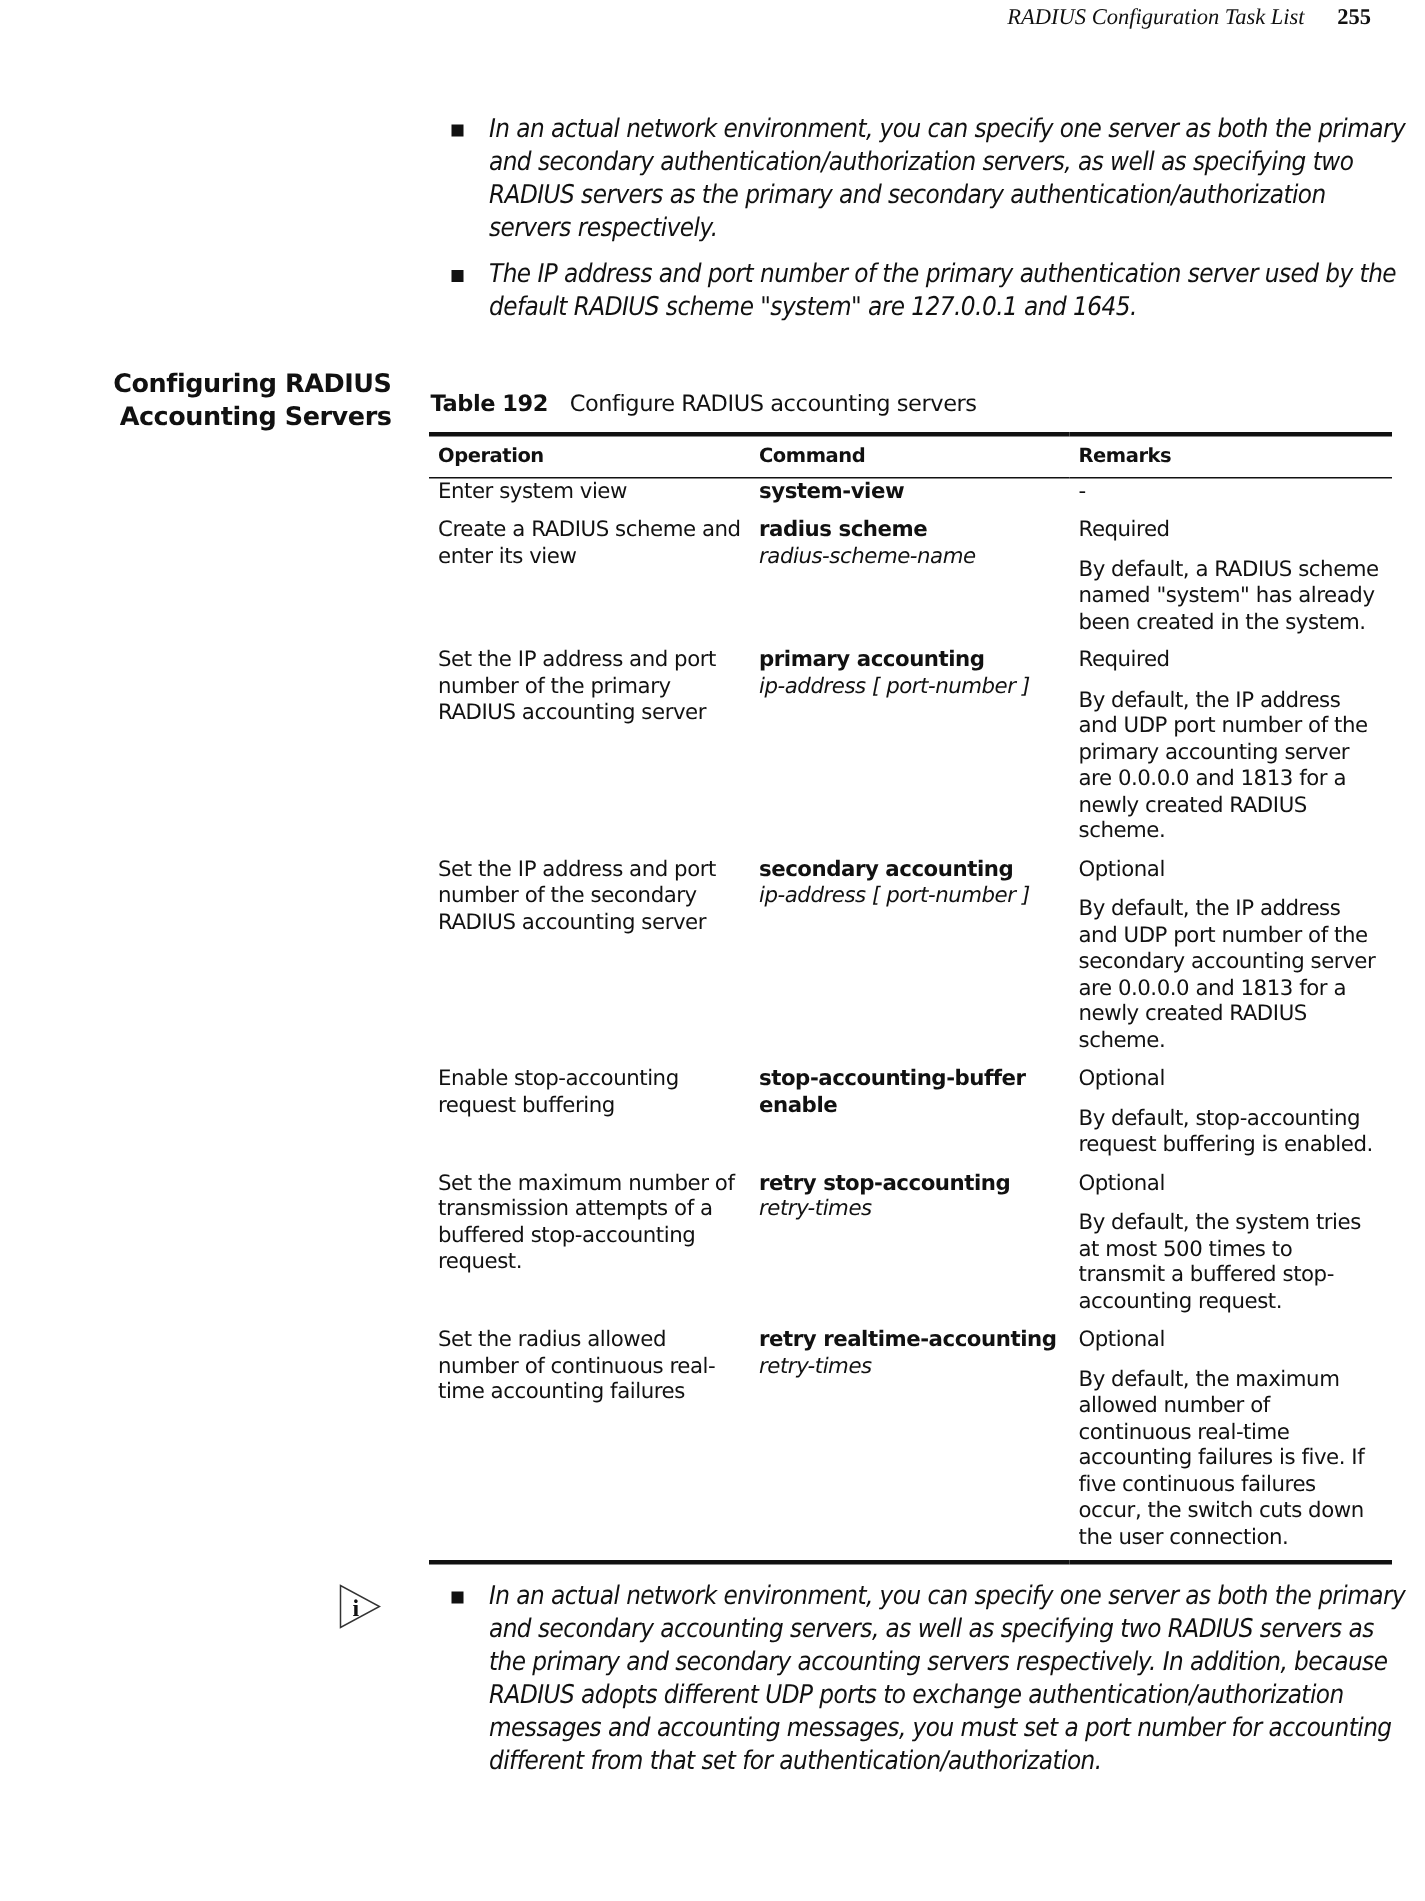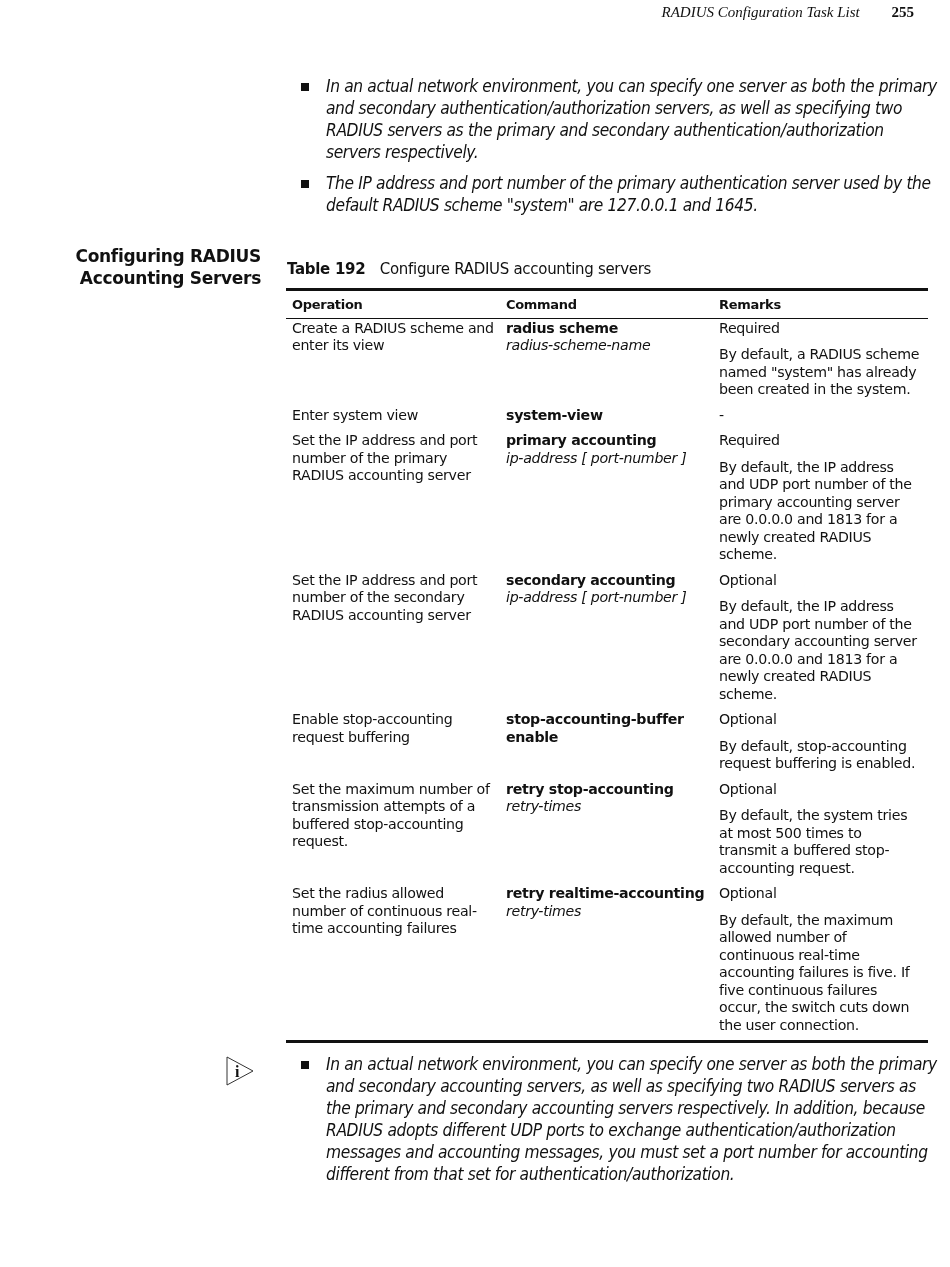--- a/index.html
+++ b/index.html
@@ -1,19 +1,19 @@
 <!DOCTYPE html>
 <html><head>
 <meta charset="utf-8">
 <style>
   html, body { margin: 0; padding: 0; background: #ffffff; }
   body { width: 950px; height: 1267px; position: relative; overflow: hidden; color: #111; font-family: "DejaVu Sans", sans-serif; }
   .running-header { position: absolute; top: 4px; right: 36px; font-family: "Liberation Serif", serif; font-size: 15px; }
   .running-header .title { font-style: italic; }
-  .running-header .page { font-weight: bold; margin-left: 28px; }
+  .running-header .page { font-weight: bold; margin-left: 18px; }
 
   .bullets { position: absolute; left: 300px; width: 640px; margin: 0; padding: 0; list-style: none; }
   .bullets li { position: relative; padding-left: 26px; font-style: italic; font-size: 17.2px; line-height: 22px; letter-spacing: -0.35px; margin-bottom: 9px; font-family: "DejaVu Sans", sans-serif; font-stretch: condensed; }
   .bullets li .sq { position: absolute; left: 1px; top: 8px; width: 8px; height: 8px; background: #111; }
   .bullets.top { top: 75px; }
   .bullets.bottom { top: 1053px; }
 
   .section-heading { position: absolute; right: 689px; top: 245px; text-align: right; font-weight: bold; font-size: 17px; line-height: 22px; letter-spacing: -0.3px; }
 
   .caption { position: absolute; left: 287px; top: 260px; font-size: 15px; letter-spacing: -0.3px; }
@@ -61,34 +61,34 @@
 <table class="cfg">
   <thead>
     <tr>
       <th class="col-op">Operation</th>
       <th class="col-cmd">Command</th>
       <th>Remarks</th>
     </tr>
   </thead>
   <tbody>
     <tr>
-      <td>Create a RADIUS scheme and enter its view</td>
-      <td><span class="cmd-b">radius scheme</span><span class="cmd-i">radius-scheme-name</span></td>
-      <td class="rem">
-          <p>Required</p>
-          <p>By default, a RADIUS scheme named "system" has already been created in the system.</p>
-        </td>
-    </tr>
-    <tr>
       <td>Enter system view</td>
       <td>
           <span class="cmd-b">system-view</span>
         </td>
       <td class="rem">
           <p>-</p>
+        </td>
+    </tr>
+    <tr>
+      <td>Create a RADIUS scheme and enter its view</td>
+      <td><span class="cmd-b">radius scheme</span><span class="cmd-i">radius-scheme-name</span></td>
+      <td class="rem">
+          <p>Required</p>
+          <p>By default, a RADIUS scheme named "system" has already been created in the system.</p>
         </td>
     </tr>
     <tr>
       <td>Set the IP address and port number of the primary RADIUS accounting server</td>
       <td><span class="cmd-b">primary accounting</span><span class="cmd-i">ip-address [ port-number ]</span></td>
       <td class="rem">
           <p>Required</p>
           <p>By default, the IP address and UDP port number of the primary accounting server are 0.0.0.0 and 1813 for a newly created RADIUS scheme.</p>
         </td>
     </tr>

